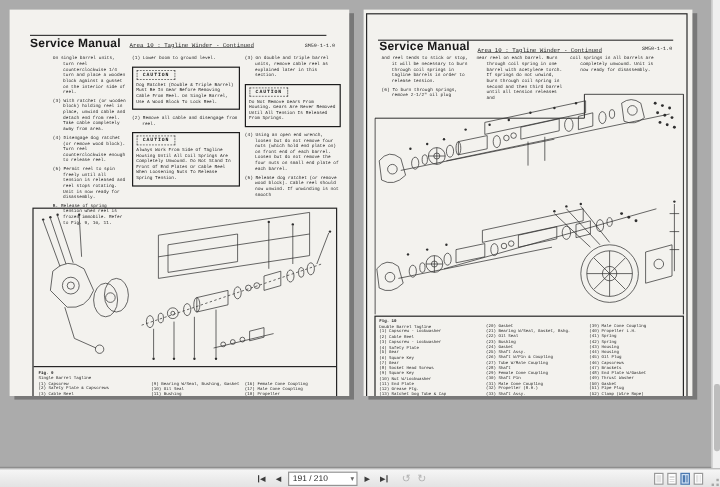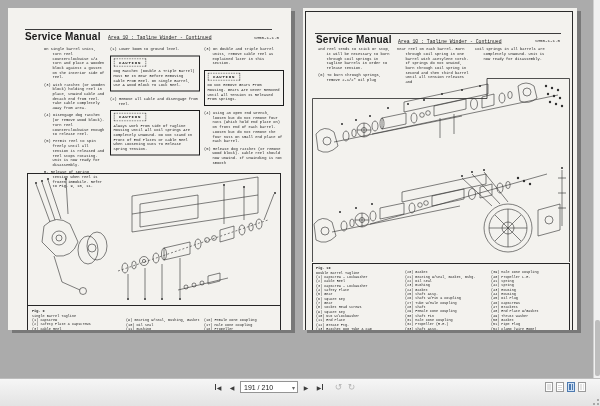--- a/index.html
+++ b/index.html
@@ -33,21 +33,21 @@
   .figlabel{font-weight:bold}
   svg.diagram{position:absolute;display:block}
   .frame{position:absolute;border:1px solid #2a2a2a}
   .footer .shrink{font-size:8px;white-space:nowrap}
 
   
   .vscroll{position:absolute;right:0;top:0;width:7px;height:390px;background:#f0f0f0;border-left:1px solid #cfcfcf}
   .vthumb{position:absolute;left:1px;width:5px;top:320px;height:56px;background:#bdbdbd;border-radius:2px}
 
   
-  .statusbar{position:absolute;left:0;bottom:0;width:600px;height:28px;
+  .statusbar{position:absolute;left:0;bottom:0;width:600px;height:16px;
     background:linear-gradient(#f6f6f6,#e3e3e3);border-top:1px solid #bdbdbd}
   .navcluster{position:absolute;left:212px;top:2px;display:flex;align-items:center;gap:2px}
   .navbtn{display:flex;align-items:center;justify-content:center;gap:1px;width:12px;height:11px;
     color:#3c3c3c;font-size:6px;cursor:default}
   .navbtn .bar{width:1px;height:6px;background:#3c3c3c}
   .pagebox{display:flex;align-items:center;width:58px;height:12px;background:#fff;border:1px solid #949494}
   .pagebox input{flex:1;min-width:0;border:0;outline:none;background:transparent;
     font-family:"Liberation Sans",sans-serif;font-size:7px;padding-left:3px;color:#222}
   .caret{font-size:6px;color:#666;padding-right:2px}
   .rotbtn{width:11px;height:11px;display:flex;align-items:center;justify-content:center;

